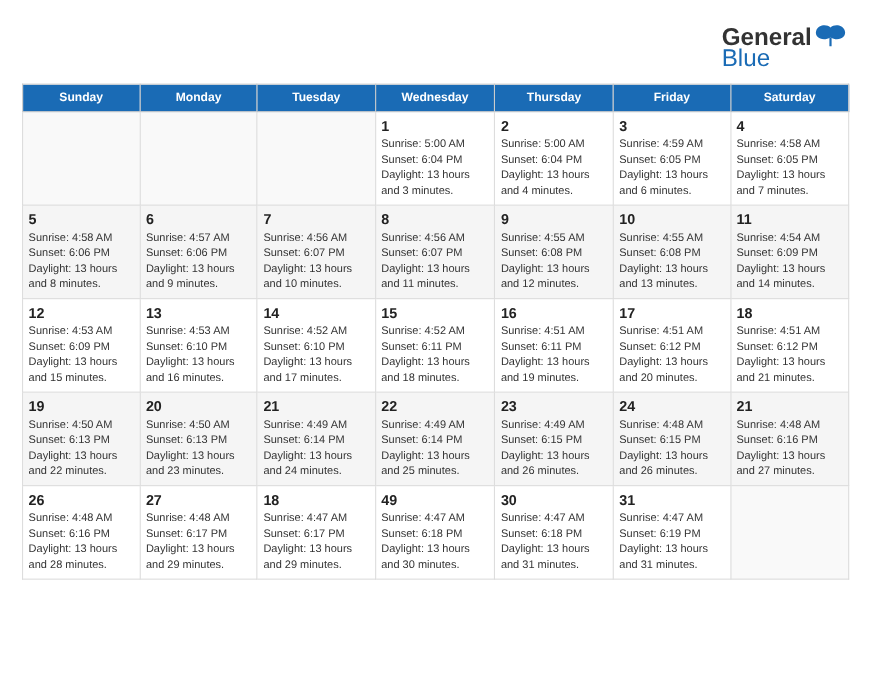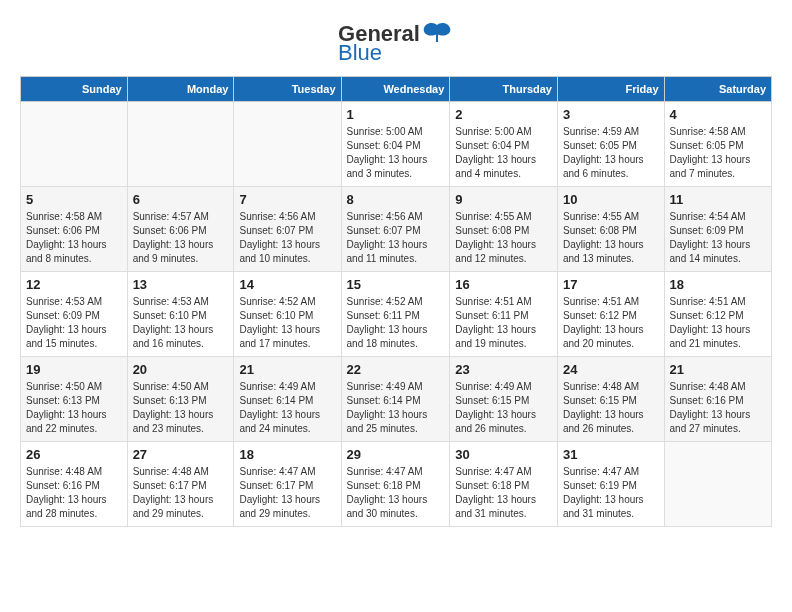--- a/index.html
+++ b/index.html
@@ -5,21 +5,21 @@
     * { box-sizing: border-box; margin: 0; padding: 0; }
     body {
       font-family: Arial, sans-serif;
       background: #fff;
       width: 792px;
       min-height: 612px;
       padding: 20px;
     }
     .header {
       display: flex;
-      justify-content: center;
+      justify-content: flex-end;
       align-items: flex-start;
       margin-bottom: 10px;
     }
     .logo {
       display: flex;
       flex-direction: column;
       align-items: flex-start;
     }
     .logo-text {
       display: flex;
@@ -48,21 +48,21 @@
       color: #555;
     }
     .calendar {
       width: 100%;
       border-collapse: collapse;
       font-size: 11px;
     }
     .calendar th {
       background-color: #1a6bb5;
       color: white;
-      text-align: right;
+      text-align: center;
       padding: 6px 5px;
       border: 1px solid #ccc;
     }
     .calendar td {
       vertical-align: top;
       padding: 5px;
       border: 1px solid #ddd;
       width: 113px;
       min-height: 80px;
       background: #fff;
@@ -319,21 +319,21 @@
 and 29 minutes.</div>
         </td>
         <td>
           <div class="day-number">18</div>
           <div class="day-info" style="white-space: pre-line;">Sunrise: 4:47 AM
 Sunset: 6:17 PM
 Daylight: 13 hours
 and 29 minutes.</div>
         </td>
         <td>
-          <div class="day-number">29</div>
+          <div class="day-number">49</div>
           <div class="day-info" style="white-space: pre-line;">Sunrise: 4:47 AM
 Sunset: 6:18 PM
 Daylight: 13 hours
 and 30 minutes.</div>
         </td>
         <td>
           <div class="day-number">30</div>
           <div class="day-info" style="white-space: pre-line;">Sunrise: 4:47 AM
 Sunset: 6:18 PM
 Daylight: 13 hours

